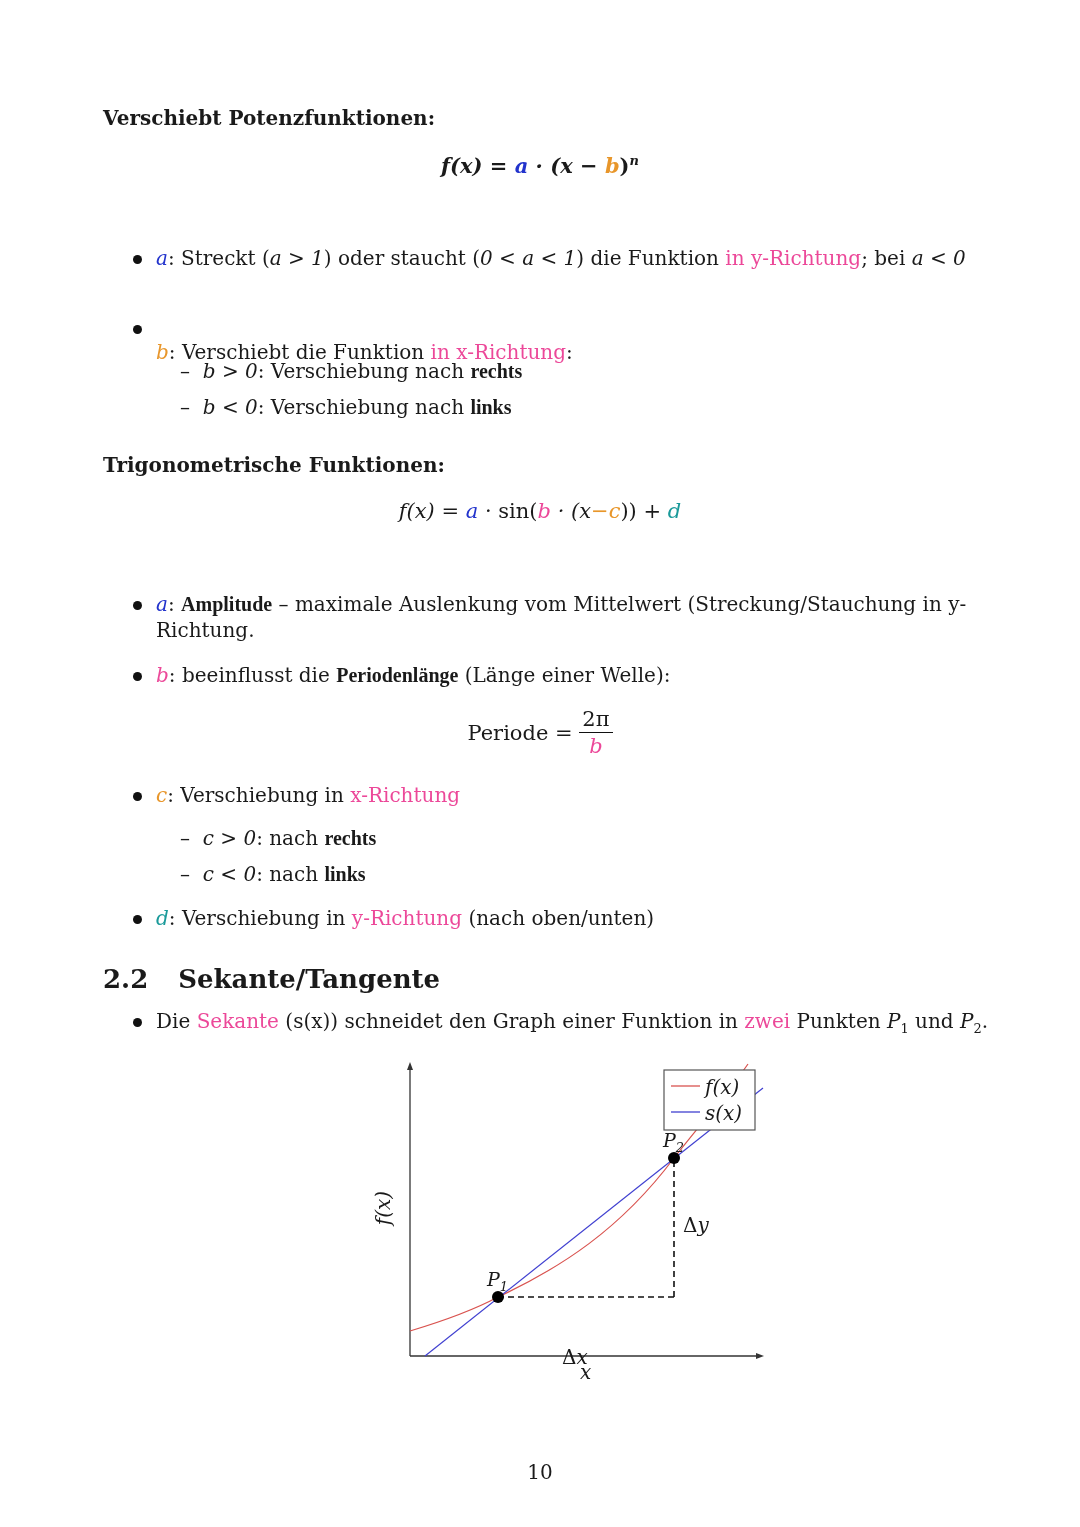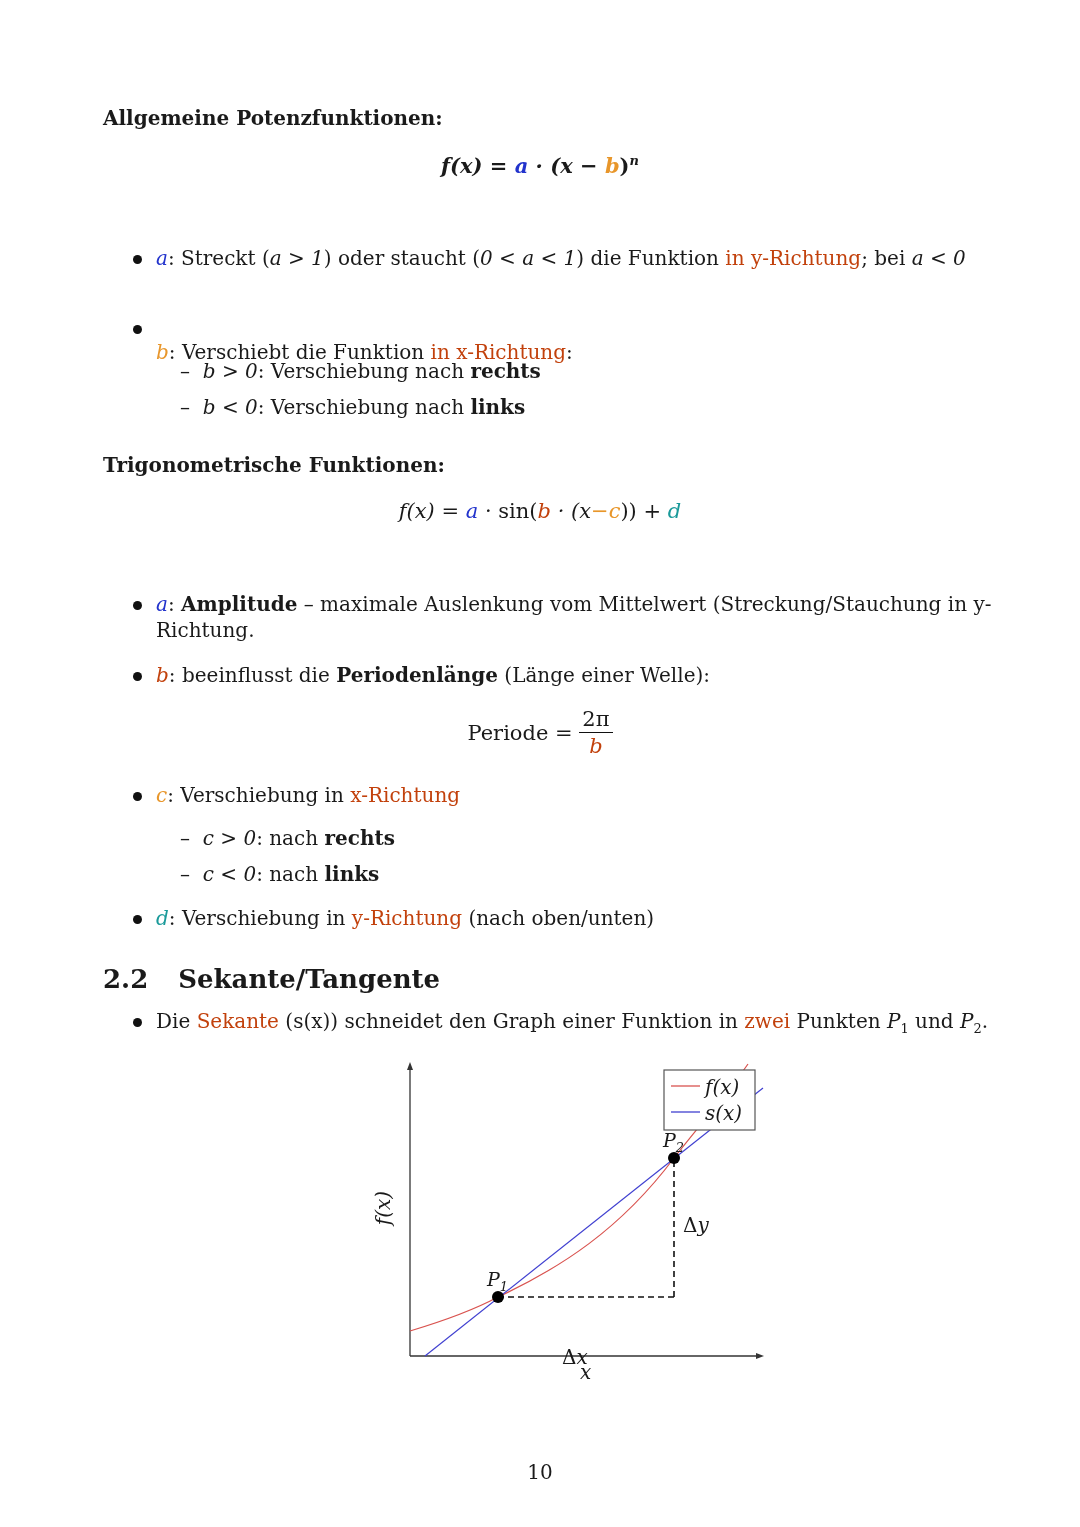--- a/index.html
+++ b/index.html
@@ -2,38 +2,38 @@
 <html><head>
 <meta charset="utf-8">
 <style>
   html, body { margin: 0; padding: 0; background: #ffffff; }
   body { width: 1080px; height: 1527px; position: relative; overflow: hidden;
          font-family: "DejaVu Serif", "Liberation Serif", serif; color: #1a1a1a; }
   .abs { position: absolute; }
   .heading { font-weight: bold; font-size: 20px; }
   .text { font-size: 20px; line-height: 26px; }
   .math { font-style: italic; }
-  .bold { font-weight: bold; }
-  .red { color: #c2410c; }
+  .bold { font-weight: bold; font-family: Liberation Serif, serif; }
+  .red { color: #ec4899; }
   .blue { color: #2233cc; }
   .orange { color: #e8962a; }
   .teal { color: #1a9a9a; }
   .bullet { position: absolute; left: 133px; width: 9px; height: 9px; background: #111; border-radius: 50%; }
   .dash { position: absolute; left: 180px; font-size: 20px; }
   .center { position: absolute; left: 0; width: 1080px; text-align: center; font-size: 21px; }
   .section { font-size: 26px; font-weight: bold; }
   .frac { display: inline-block; vertical-align: middle; text-align: center; }
   .frac .num { display: block; border-bottom: 1.3px solid #111; padding: 0 3px; line-height: 26px; }
   .frac .den { display: block; line-height: 26px; }
   sub, sup { font-size: 13px; }
 </style>
 </head>
 <body>
 
-<div class="abs heading" style="left:103px; top:106px;">Allgemeine Potenzfunktionen:</div>
+<div class="abs heading" style="left:103px; top:106px;">Verschiebt Potenzfunktionen:</div>
 
 <div class="center" style="top:153px;font-weight:bold;">
   <span class="math">f(x) = </span><span class="math blue">a</span><span class="math"> · (x − </span><span class="math orange">b</span><span>)</span><sup class="math">n</sup>
 </div>
 
 <div class="bullet" style="top:255px;"></div>
 <div class="abs text" style="left:156px; top:245px; width:822px; text-align:justify;">
   <div style="display:flex; justify-content:space-between;">
     <span><span class="math blue">a</span><span>: Streckt (</span><span class="math">a &gt; 1</span><span>) oder staucht (</span><span class="math">0 &lt; a &lt; 1</span><span>) die Funktion </span><span class="red">in y-Richtung</span><span>; bei </span><span class="math">a &lt; 0</span></span>
   </div>

